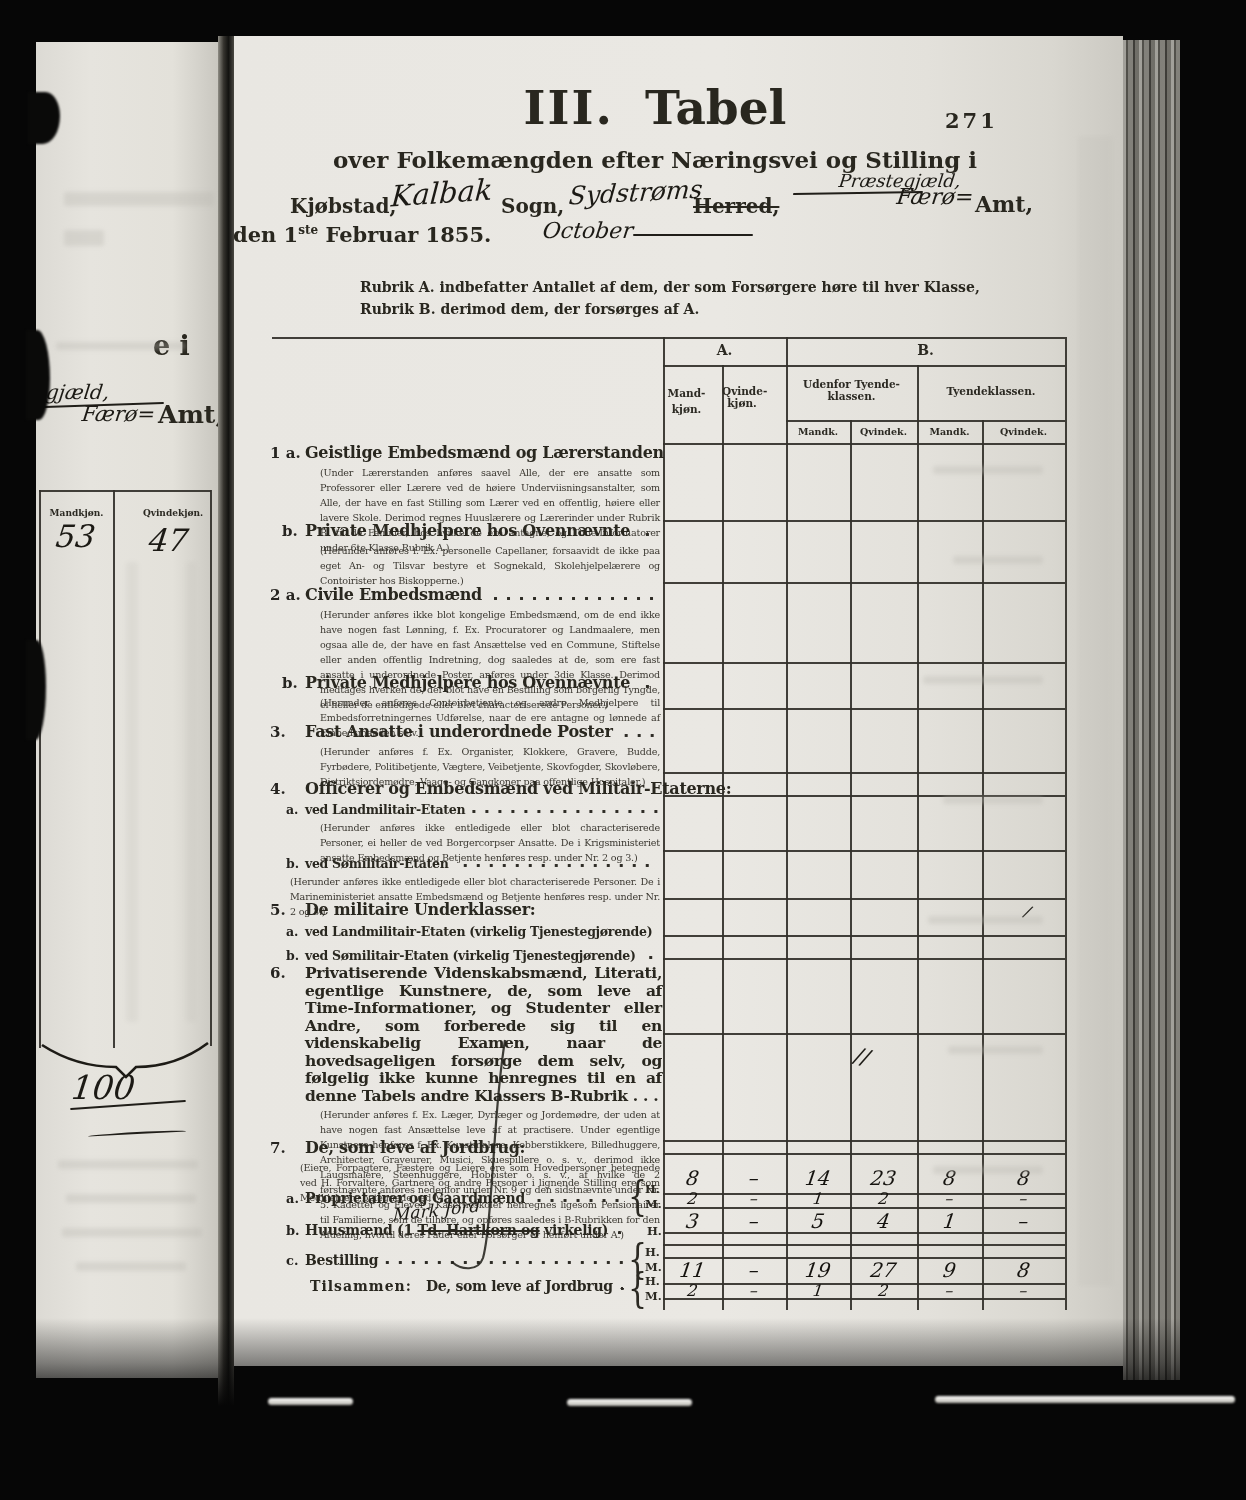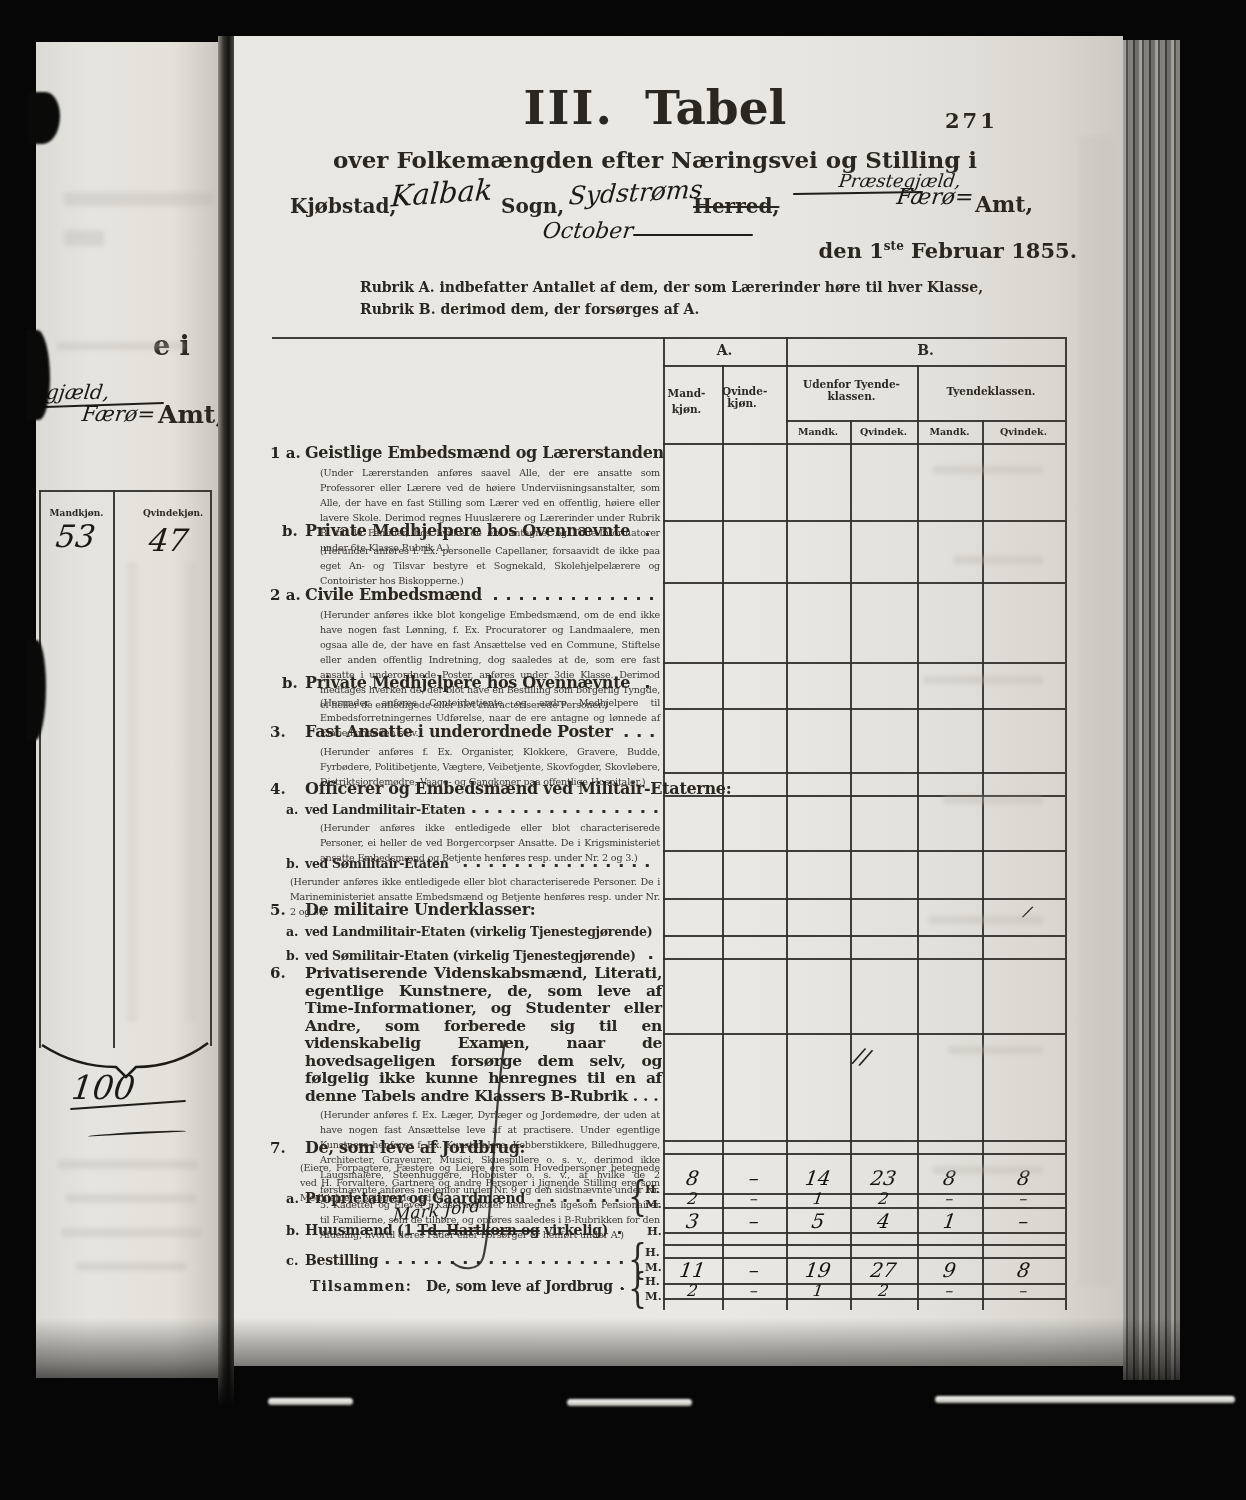--- a/index.html
+++ b/index.html
@@ -103,23 +103,23 @@
   <span class="abs print" style="left:268px;top:158px;font-size:20px">Sogn,</span>
   <span class="abs hw" style="left:336px;top:142px;font-size:25px;transform:rotate(-3deg) skewX(-8deg)">Sydstrøms</span>
   <span class="abs print struck" style="left:460px;top:158px;font-size:20px">Herred,</span>
   <span class="abs hw" style="left:606px;top:134px;font-size:18px">Præstegjæld,</span>
   <div class="abs flour" style="left:560px;top:156px;width:130px;transform:rotate(-1deg)"></div>
   <span class="abs hw" style="left:664px;top:148px;font-size:22px">Færø=</span>
   <span class="abs print" style="left:742px;top:155px;font-size:22px">Amt,</span>
 
   <span class="abs hw" style="left:310px;top:182px;font-size:22px">October</span>
   <div class="abs flour" style="left:400px;top:198px;width:120px"></div>
-  <div class="abs print" style="left:0;top:202px;width:844px;text-align:right;font-size:21px"><span>den 1</span><sup style="font-size:12px">ste</sup><span> Februar 1855.</span></div>
-
-  <div class="abs print" style="left:127px;top:243px;font-size:14px">Rubrik A. indbefatter Antallet af dem, der som Lærerinder høre til hver Klasse,</div>
+  <div class="abs print" style="left:0;top:186px;width:844px;text-align:left;font-size:21px"><span>den 1</span><sup style="font-size:12px">ste</sup><span> Februar 1855.</span></div>
+
+  <div class="abs print" style="left:127px;top:243px;font-size:14px">Rubrik A. indbefatter Antallet af dem, der som Forsørgere høre til hver Klasse,</div>
   <div class="abs print" style="left:127px;top:265px;font-size:14px">Rubrik B. derimod dem, der forsørges af A.</div>
 
   <div class="hl thick" style="left:39px;top:301px;width:793px"></div>
   <div class="hl" style="left:430px;top:329px;width:402px"></div>
   <div class="hl" style="left:553px;top:384px;width:279px"></div>
   <div class="hl thick" style="left:430px;top:407px;width:402px"></div>
   <div class="hl" style="left:430px;top:484px;width:402px"></div>
   <div class="hl" style="left:430px;top:546px;width:402px"></div>
   <div class="hl" style="left:430px;top:626px;width:402px"></div>
   <div class="hl" style="left:430px;top:672px;width:402px"></div>

